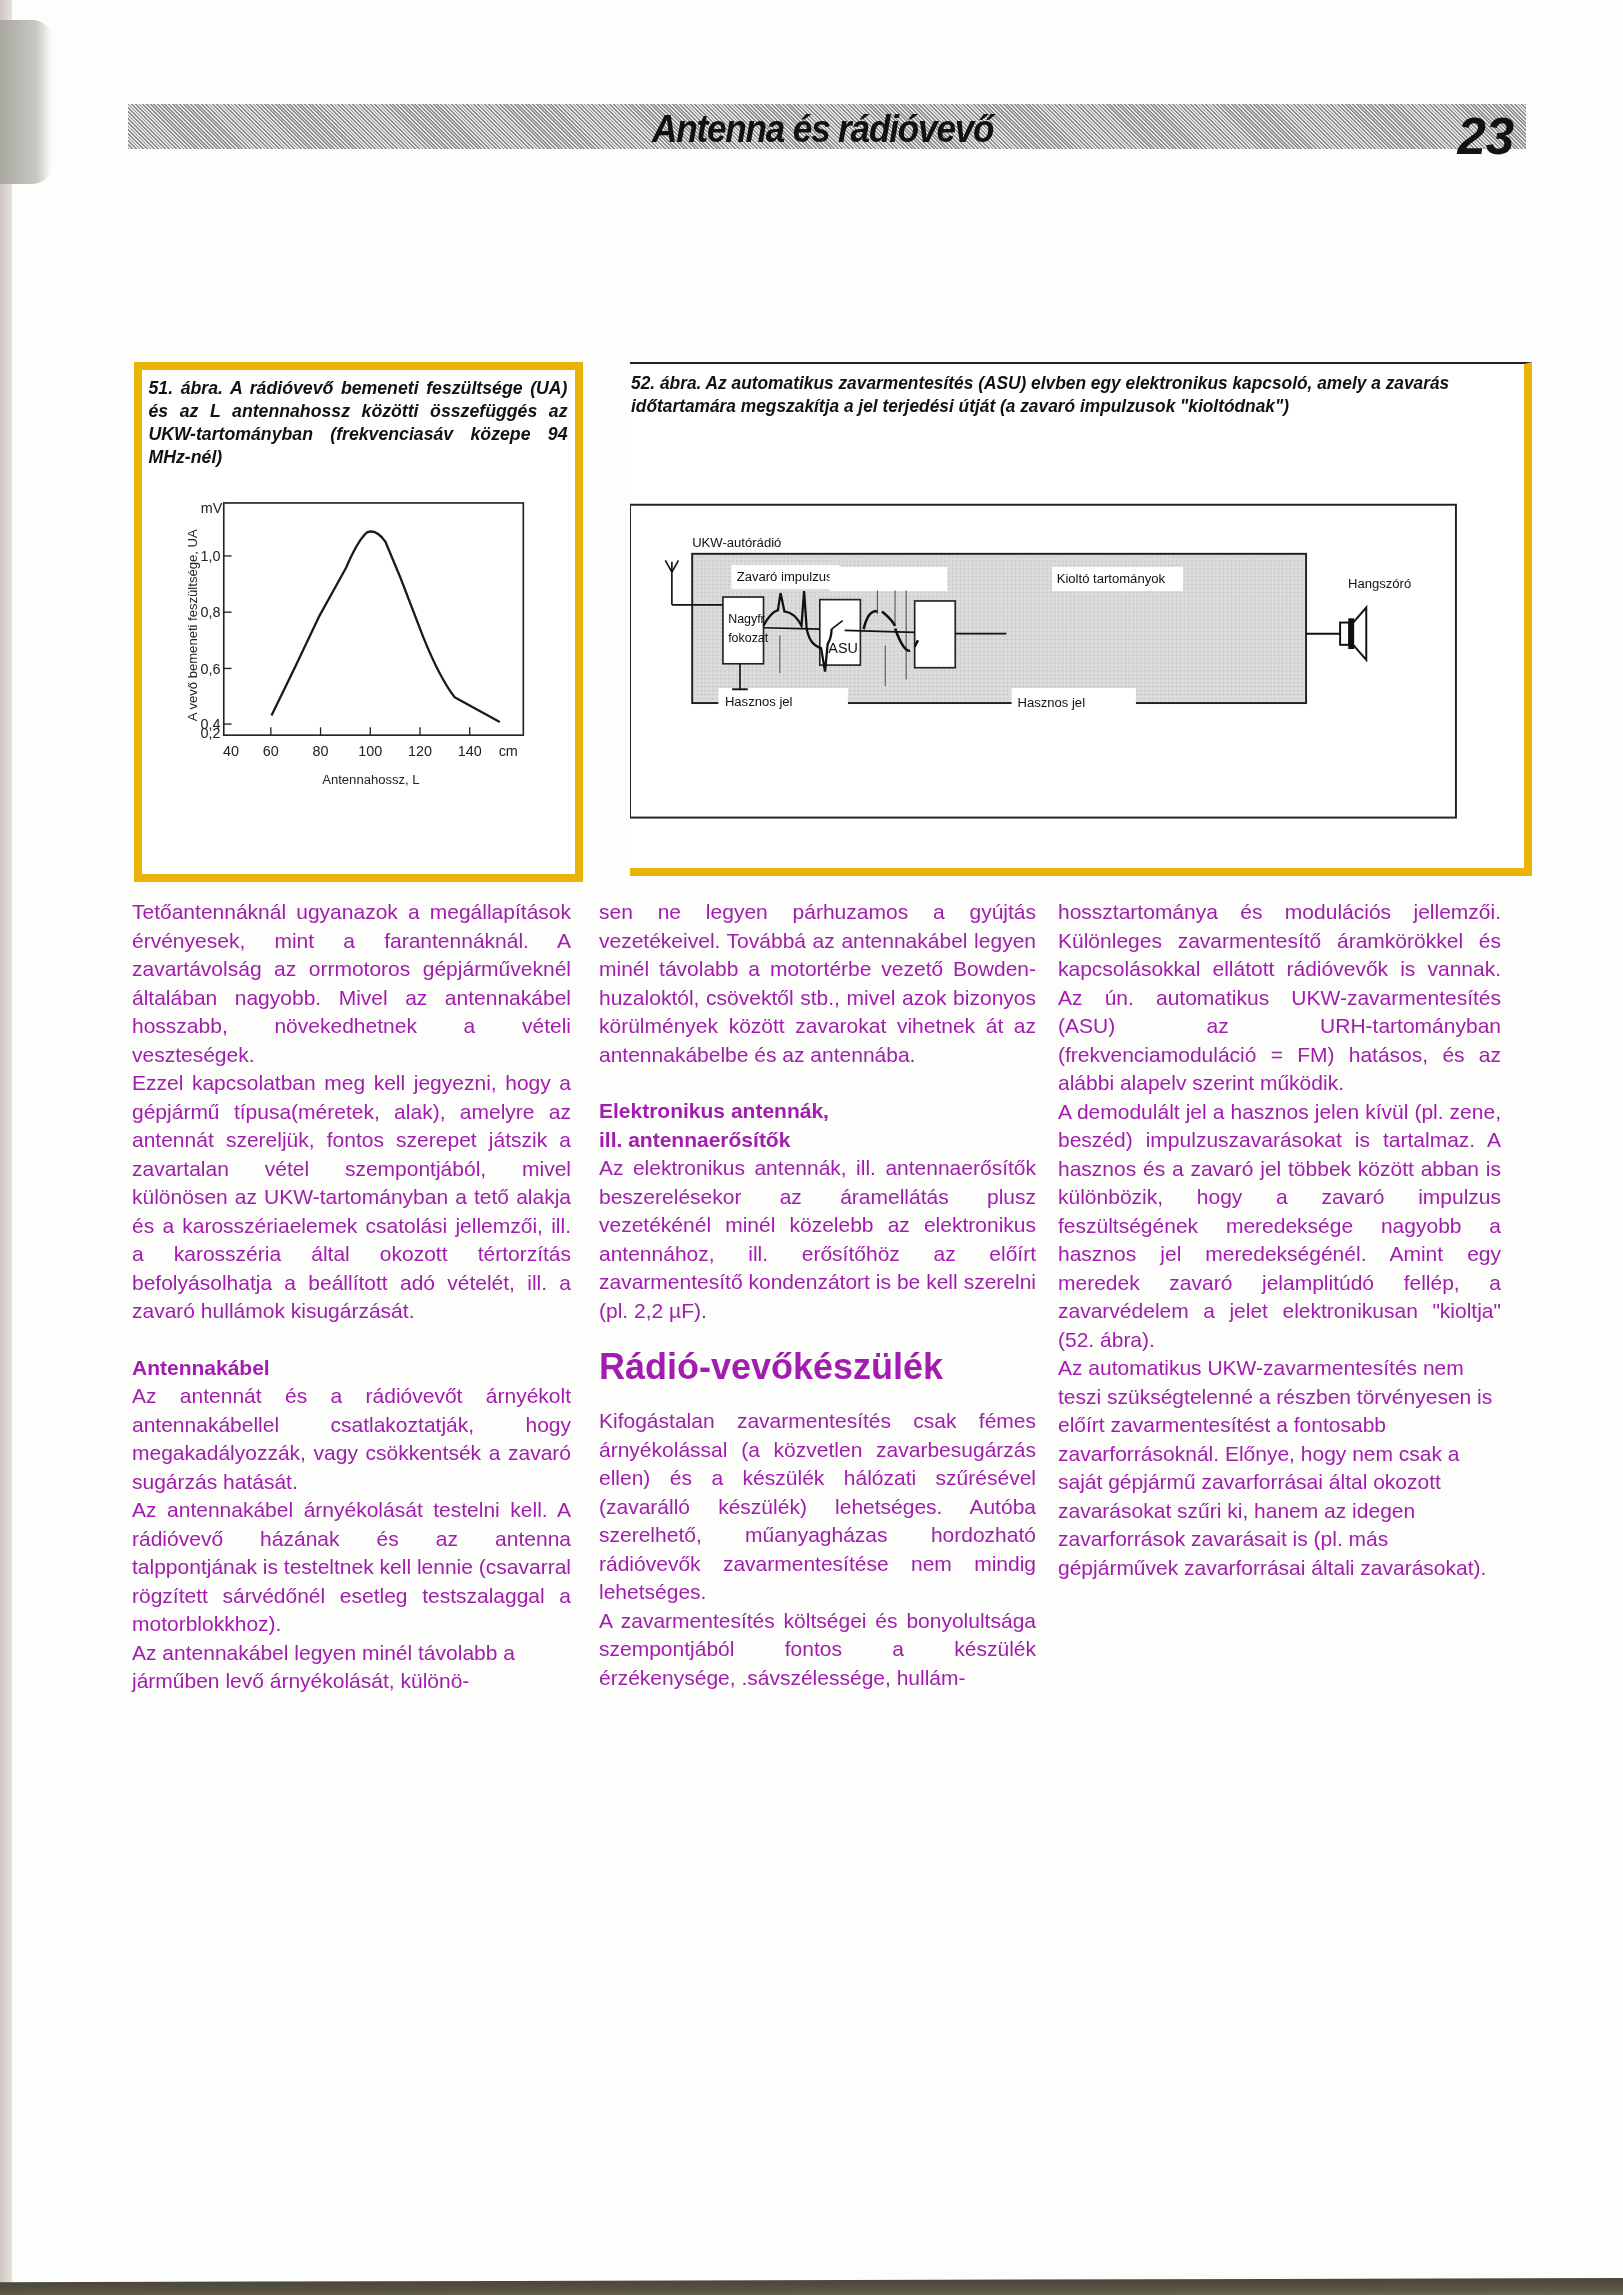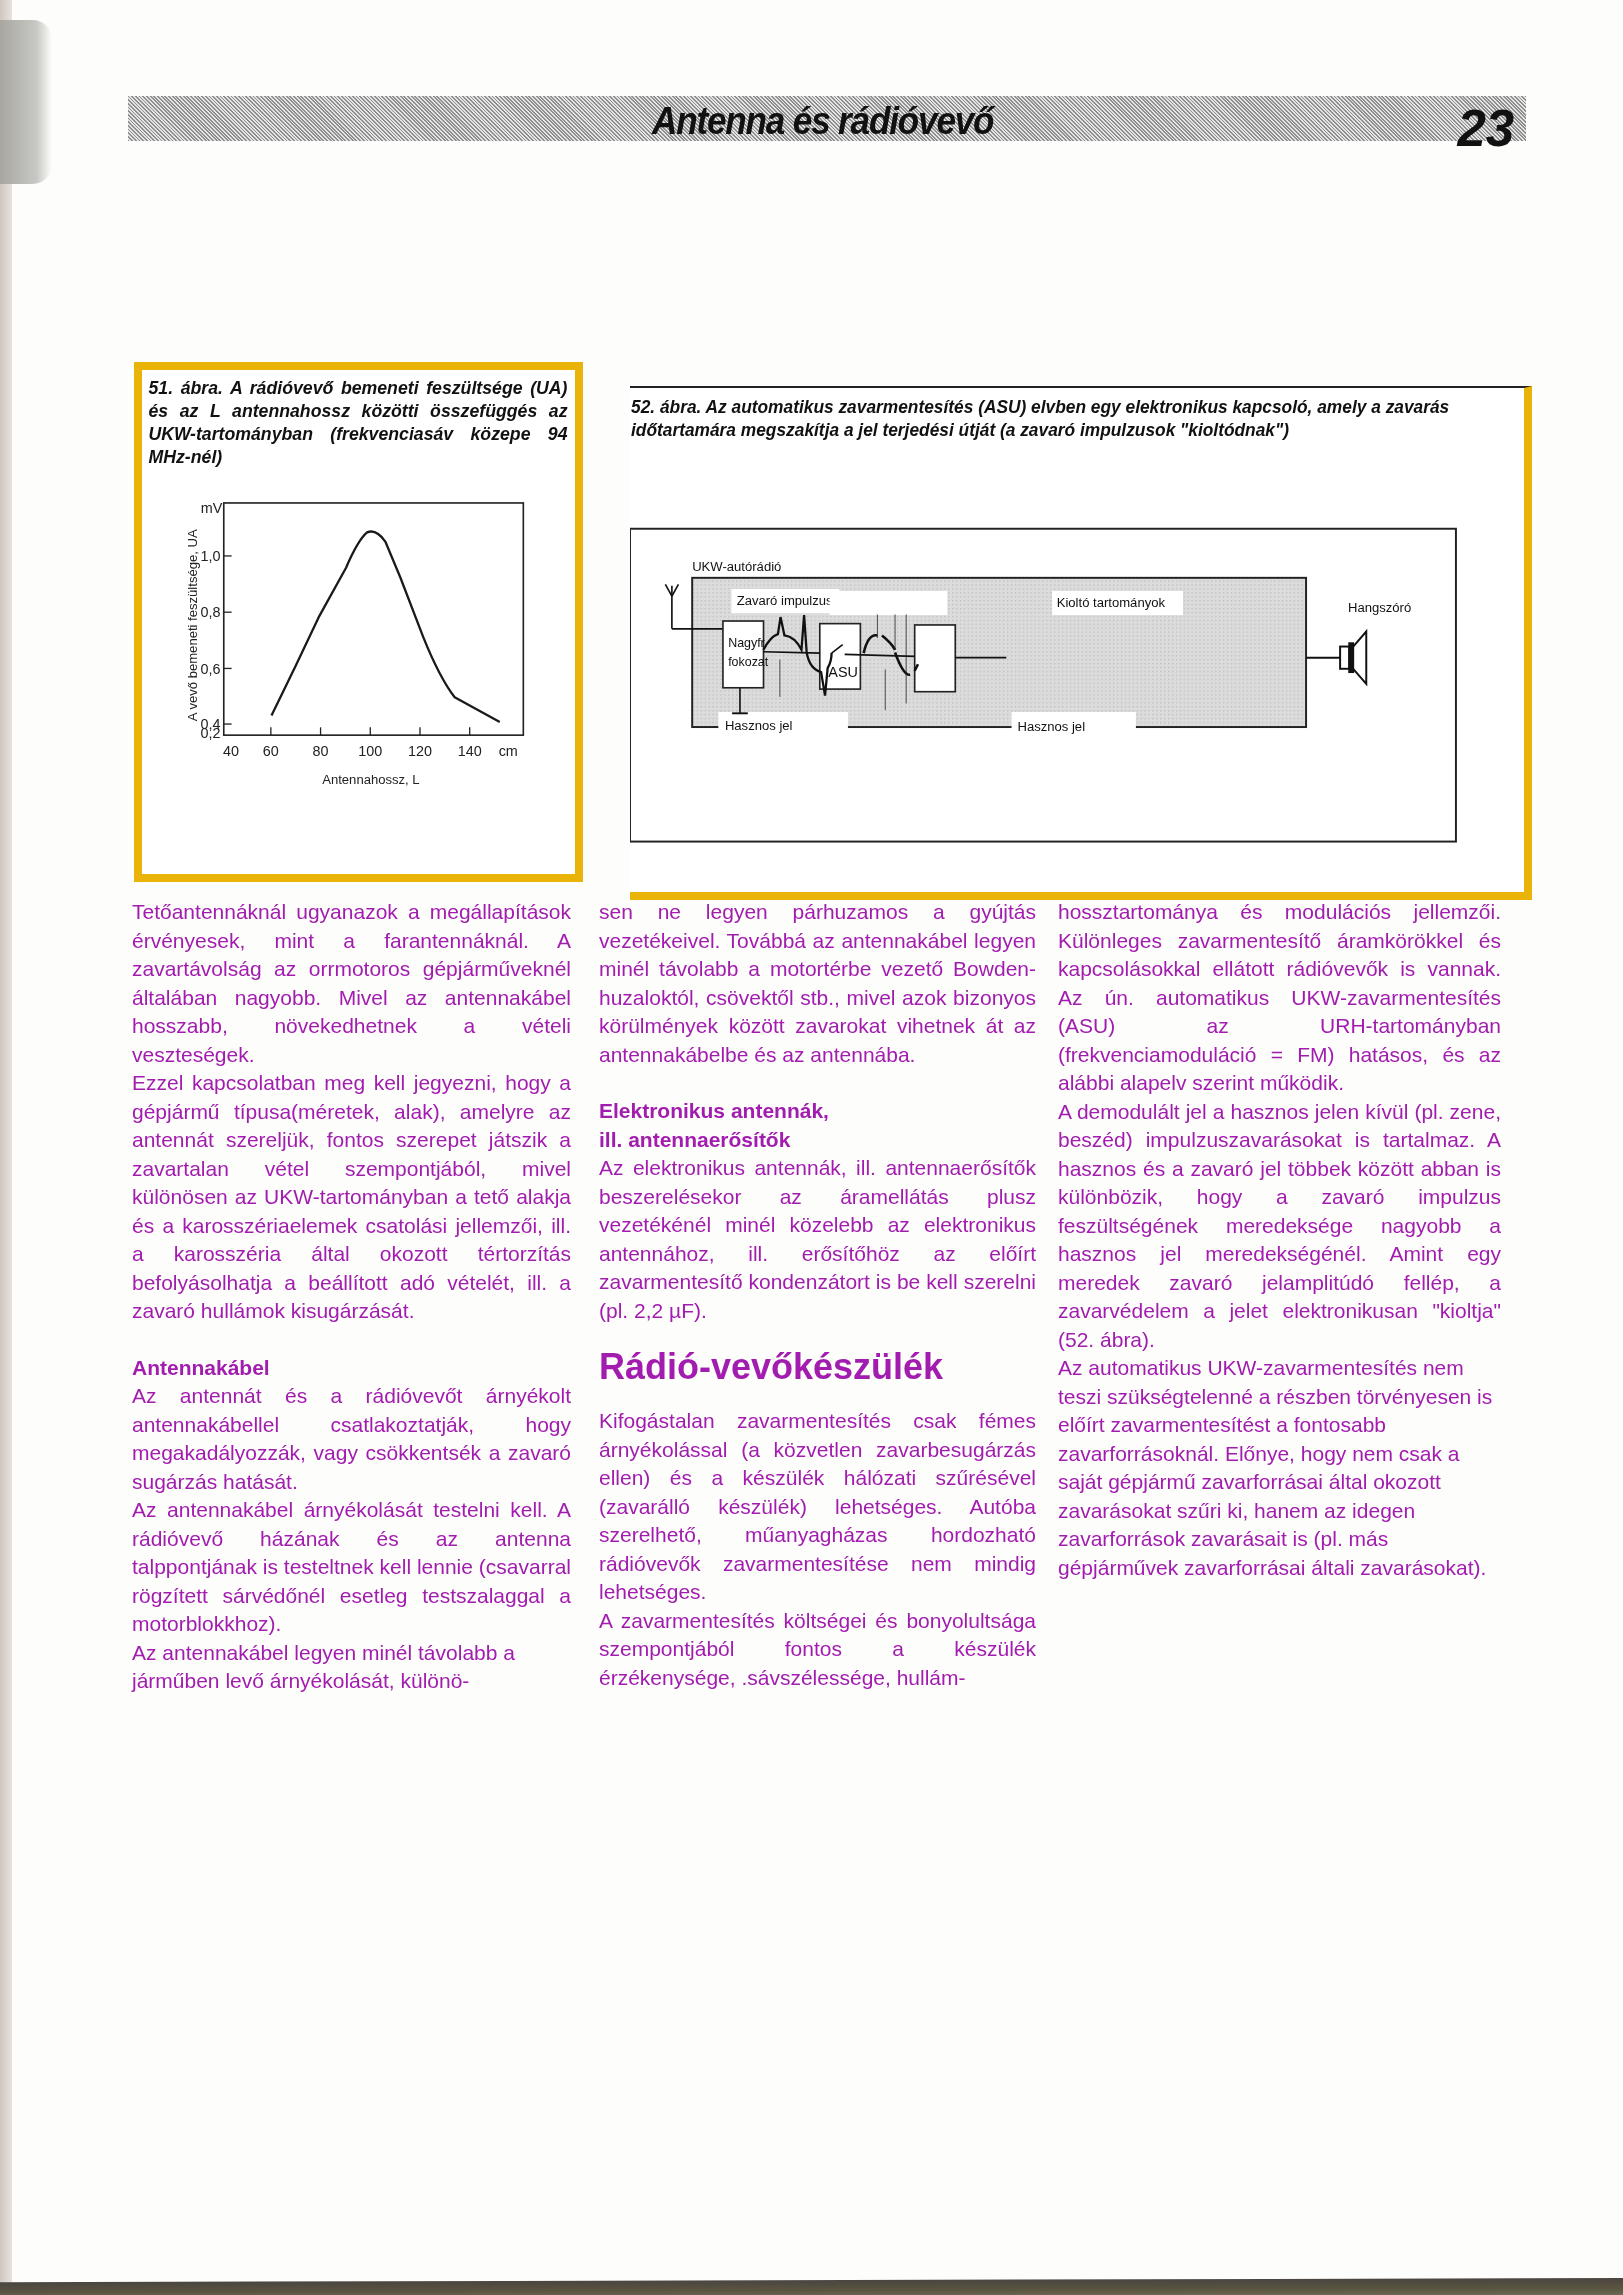--- a/index.html
+++ b/index.html
@@ -1,27 +1,27 @@
 <!DOCTYPE html>
 <html style="font-size:10.5px"><head>
 <meta charset="utf-8">
 <style>
   html,body{margin:0;padding:0;}
   body{width:1623px;height:2295px;position:relative;background:#fdfdfb;font-family:"Liberation Sans",sans-serif;color:#1c1c1c;overflow:hidden;}
   .spine{position:absolute;left:0;top:0;width:11.8px;height:2295px;background:linear-gradient(90deg,#cfc6c0,#e8e2de);}
   .spine-shadow{position:absolute;left:0;top:19.6px;width:52px;height:164px;background:linear-gradient(90deg,#a8a8a0,#c7c7c4 70%,rgba(255,255,255,0));border-radius:0 19.6px 19.6px 0;}
   .bottom-edge{position:absolute;left:0;bottom:0;width:1623px;height:17px;background:linear-gradient(180deg,#4a4540,#5a5440 60%,#6b6a55);transform:skewY(-0.15deg);transform-origin:right bottom;}
-  .header-bar{position:absolute;left:128px;top:96px;width:1398px;height:45px;
+  .header-bar{position:absolute;left:128px;top:104px;width:1398px;height:45px;
     background:repeating-linear-gradient(45deg,#8f8f8f 0 1.3px,#e4e4e4 1.3px 2.6px),#bdbdbd;}
   .header-title{position:absolute;left:524px;top:2.6px;font-size:39px;font-weight:bold;font-style:italic;letter-spacing:-1.3px;color:#111;transform:scaleX(0.9);transform-origin:left;}
   .header-page{position:absolute;right:11.8px;top:2.6px;font-size:51px;font-weight:bold;font-style:italic;color:#111;}
 
   .fig-box{position:absolute;border:8px solid #eab308;background:#fff;}
   .fig51{left:134px;top:362px;width:433px;height:504px;}
-  .fig52{left:630px;top:362px;width:894px;height:504px;border-left:none;border-top:2px solid #222;margin-top:24px;}
+  .fig52{left:630px;top:362px;width:894px;height:504px;border-left:none;border-top:2px solid #222;}
   .caption{position:absolute;font-weight:bold;font-style:italic;font-size:17.7px;line-height:23px;color:#111;}
   .fig51 .caption{left:6.5px;top:6.5px;width:419px;text-align:justify;}
   .fig52 .caption{left:1.3px;top:7.9px;width:884px;transform:scaleX(0.98);transform-origin:left;}
 
   .chart-svg{position:absolute;left:0;top:0;}
 
   .col{position:absolute;font-size:21px;line-height:28.5px;color:#a21caf;}
   .col p{margin:0;text-align:justify;}
   .col1{left:132px;top:898px;width:439px;}
   .col2{left:599px;top:898px;width:437px;}

